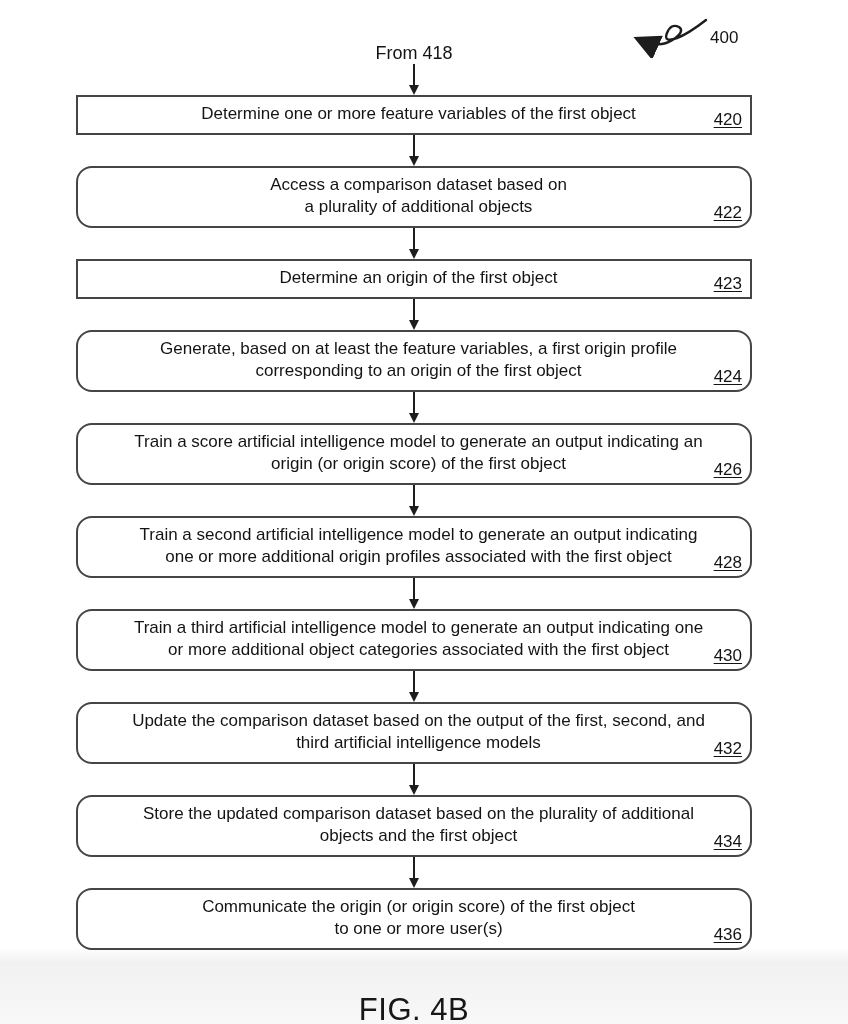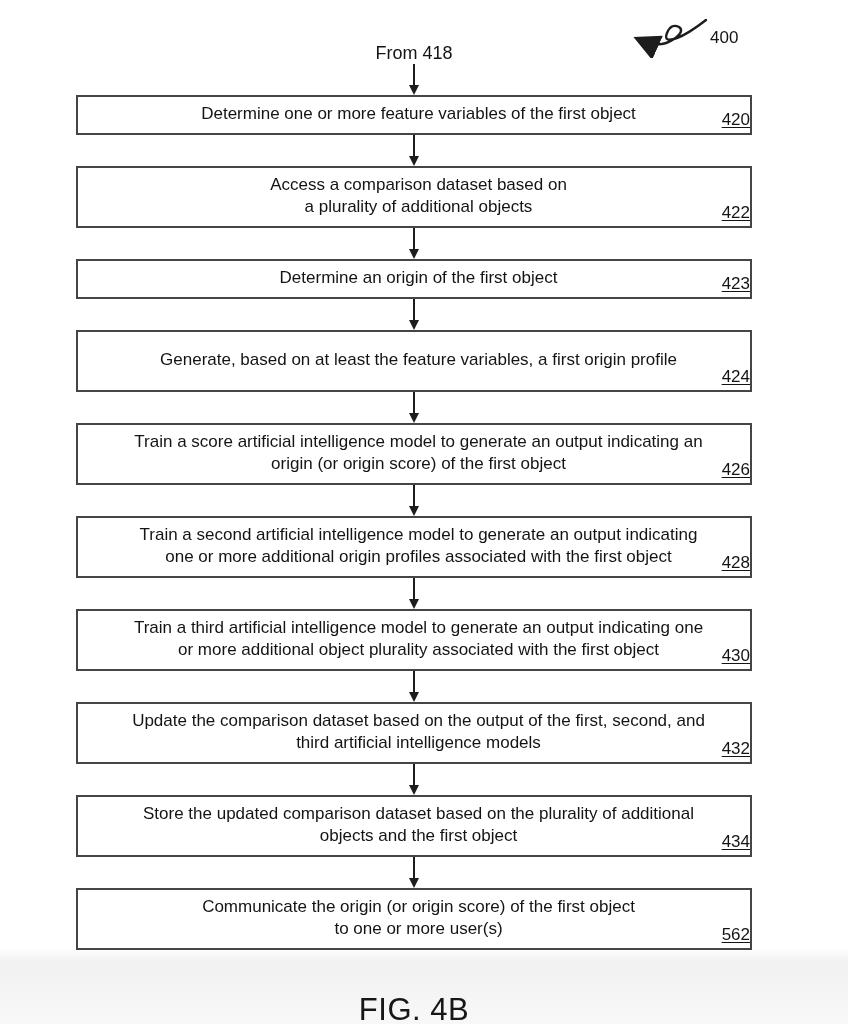--- a/index.html
+++ b/index.html
@@ -87,29 +87,29 @@
     border: 2px solid #454545;
     background: #ffffff;
     display: flex;
     flex-direction: column;
     justify-content: center;
     align-items: center;
     text-align: center;
     padding: 6px 9px 8px 18px;
   }
   .box.one { min-height: 40px; }
-  .box.two { min-height: 62px; }
+  .box.two { min-height: 62px; border-radius: 16px; }
   .box .line {
     font-size: 17px;
     line-height: 22px;
     white-space: nowrap;
   }
   .box .ref {
     position: absolute;
-    right: 0;
+    right: 8px;
     bottom: 3px;
     font-size: 17px;
     text-decoration: underline;
     text-underline-offset: 2px;
   }
 
   .caption {
     margin-top: 42px;
     font-size: 31px;
     letter-spacing: 0.5px;
@@ -175,20 +175,21 @@
   </div>
 
   <div class="varrow">
     <span class="shaft"></span>
     <span class="head"></span>
   </div>
 
   <div class="box two">
     <div class="lines">
             <div class="line">Generate, based on at least the feature variables, a first origin profile</div>
+            <div class="line">corresponding to an origin of the first object</div>
           </div>
     <span class="ref">424</span>
   </div>
 
   <div class="varrow">
     <span class="shaft"></span>
     <span class="head"></span>
   </div>
 
   <div class="box two">
@@ -213,21 +214,21 @@
   </div>
 
   <div class="varrow">
     <span class="shaft"></span>
     <span class="head"></span>
   </div>
 
   <div class="box two">
     <div class="lines">
             <div class="line">Train a third artificial intelligence model to generate an output indicating one</div>
-            <div class="line">or more additional object plurality associated with the first object</div>
+            <div class="line">or more additional object categories associated with the first object</div>
           </div>
     <span class="ref">430</span>
   </div>
 
   <div class="varrow">
     <span class="shaft"></span>
     <span class="head"></span>
   </div>
 
   <div class="box two">
@@ -254,20 +255,20 @@
   <div class="varrow">
     <span class="shaft"></span>
     <span class="head"></span>
   </div>
 
   <div class="box two">
     <div class="lines">
             <div class="line">Communicate the origin (or origin score) of the first object</div>
             <div class="line">to one or more user(s)</div>
           </div>
-    <span class="ref">562</span>
+    <span class="ref">436</span>
   </div>
 </div>
 
     <div class="caption">FIG. 4B</div>
   </div>
 
 </div>
 
 </body></html>

